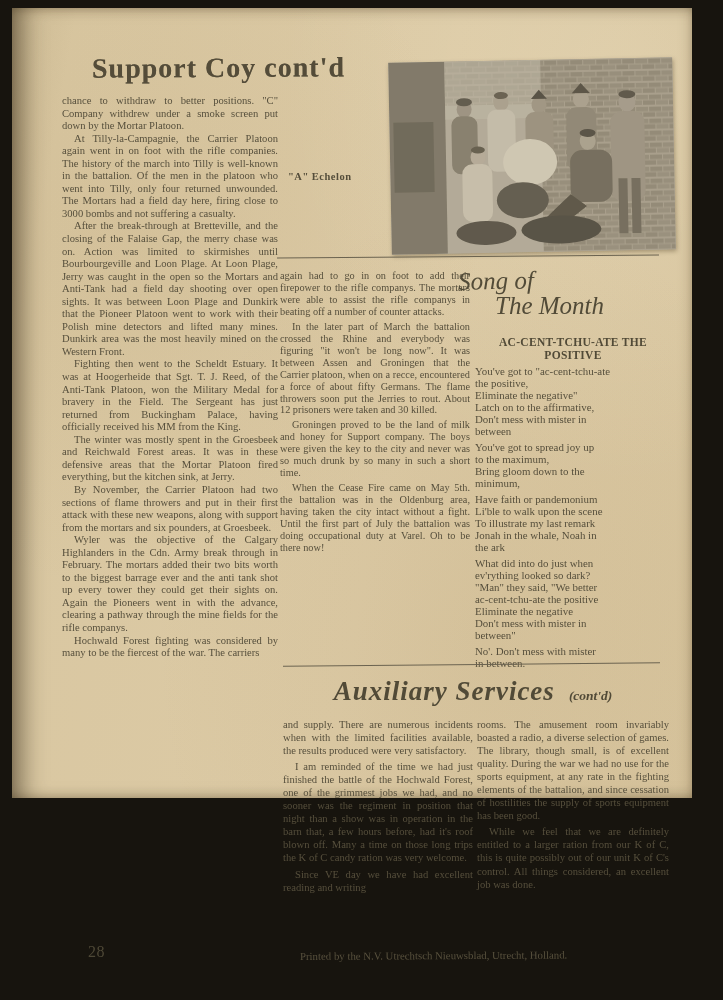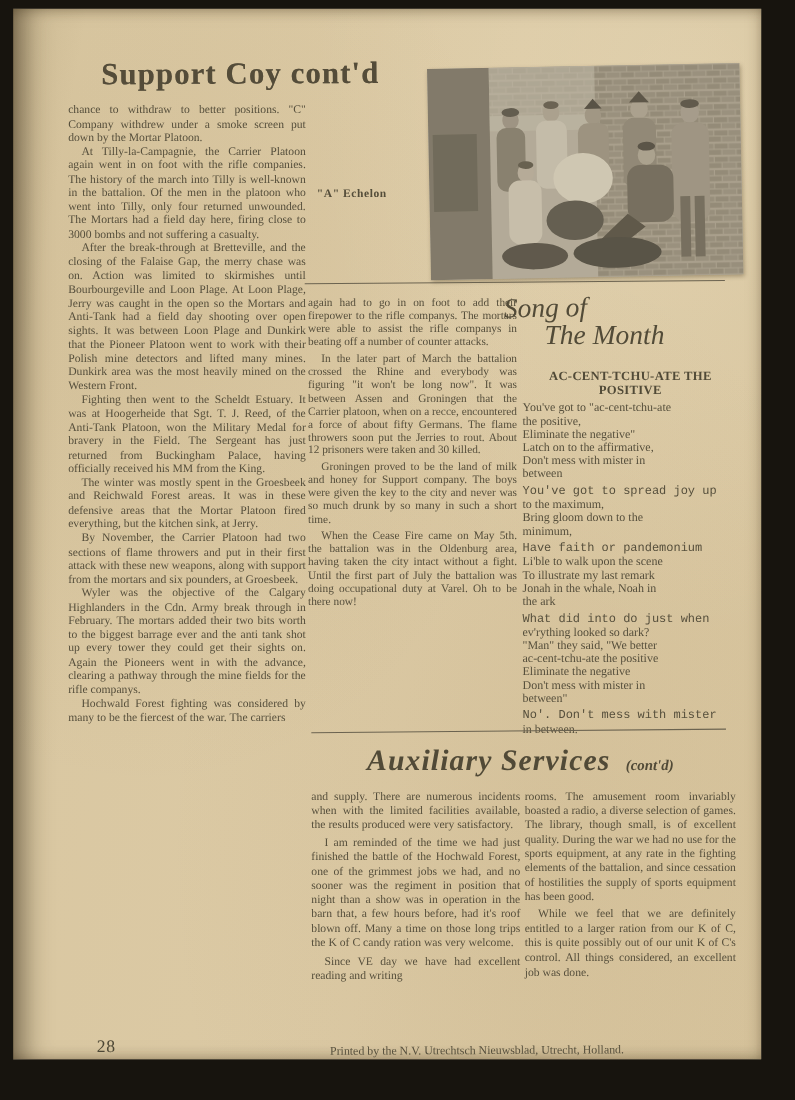--- a/index.html
+++ b/index.html
@@ -2,21 +2,21 @@
 <html><head>
 <meta charset="utf-8">
 <style>
   html,body{margin:0;padding:0;}
   body{
     width:723px;height:1000px;position:relative;overflow:hidden;
     background:#17140e;
     font-family:"Liberation Serif", serif;
   }
   .page{
-    position:absolute;left:12px;top:8px;width:680px;height:955px;
+    position:absolute;left:12px;top:8px;width:680px;height:790px;
     background:
       radial-gradient(ellipse at 18% 30%, rgba(130,100,50,.07), transparent 45%),
       radial-gradient(ellipse at 70% 80%, rgba(140,110,60,.08), transparent 50%),
       radial-gradient(ellipse at 90% 10%, rgba(255,250,230,.15), transparent 40%),
       linear-gradient(100deg, #cdbb95 0%, #d9c7a1 8%, #dccaa5 55%, #d7c49d 100%);
     box-shadow: inset 22px 0 26px -14px rgba(45,33,15,.6),
                 inset -8px 0 14px -8px rgba(70,52,25,.35),
                 inset 0 8px 12px -8px rgba(70,52,25,.35),
                 inset 0 -8px 12px -8px rgba(70,52,25,.3);
     color:#564f3c;
@@ -49,21 +49,21 @@
   .song-head{position:absolute;left:446px;top:258px;width:196px;font-style:italic;color:#524b38;}
   .song-line1{font-size:25px;transform:rotate(-1deg);}
   .song-line2{font-size:25px;margin-left:37px;margin-top:-2px;}
   .song-sub{
     position:absolute;left:463px;top:328px;width:196px;text-align:center;
     font-size:11.5px;font-weight:bold;line-height:13px;color:#514a37;letter-spacing:.3px;
   }
   .lyrics{position:absolute;left:463px;top:358px;width:196px;font-size:10.9px;line-height:11.9px;}
   .lyrics p{margin:0;}
   .lyrics p.right{text-align:left;padding-right:6px;}
-  .lyrics p.gap{margin-top:4.5px;font-family:Liberation Mono, monospace;}
+  .lyrics p.gap{margin-top:4.5px;}
   .aux-title{
     position:absolute;left:271px;top:668px;width:380px;text-align:center;
     font-style:italic;font-weight:bold;color:#514a37;
   }
   .aux-title .main{font-size:27px;letter-spacing:1px;}
   .aux-title .suffix{font-size:13.5px;margin-left:10px;}
   .auxA{left:271px;top:710px;width:190px;font-size:10.6px;line-height:13.05px;}
   .auxB{left:465px;top:710px;width:192px;font-size:10.6px;line-height:13.05px;}
   .page-number{
     position:absolute;left:76px;top:935px;

